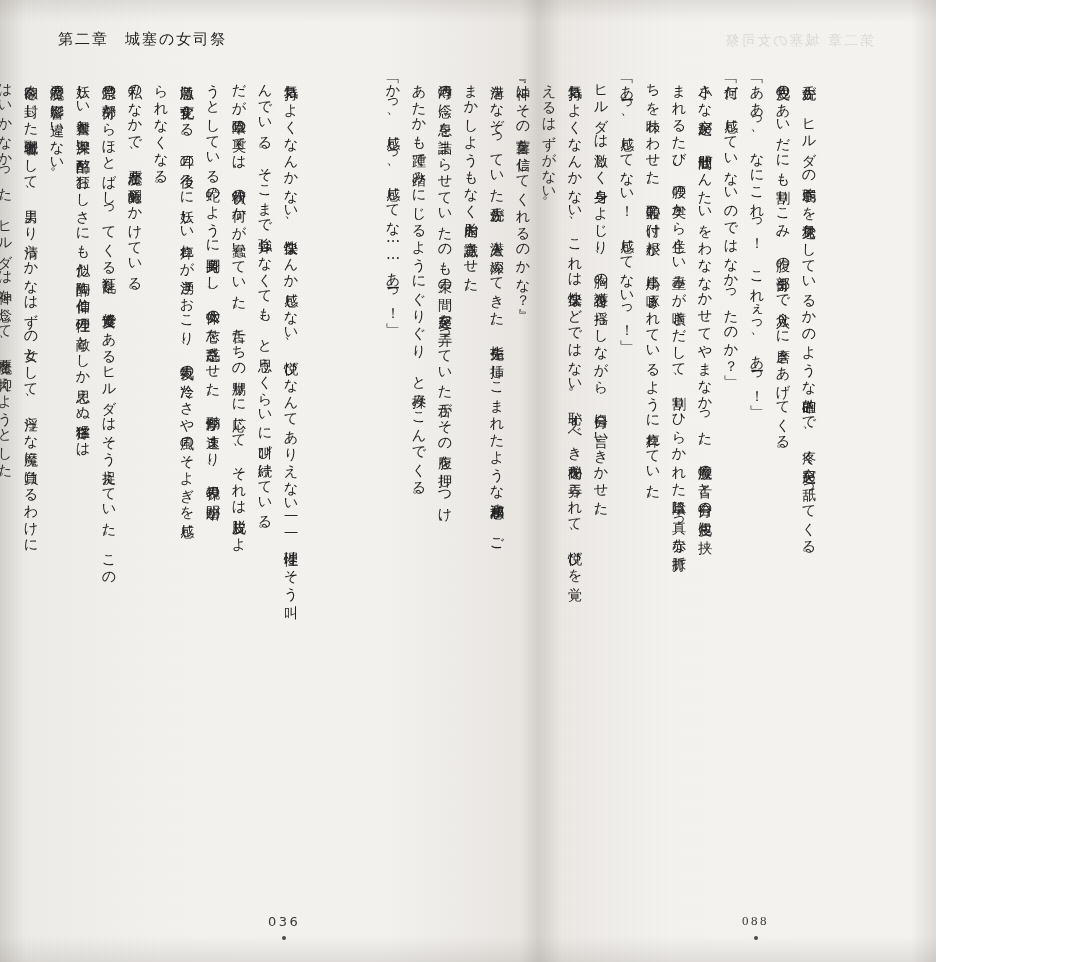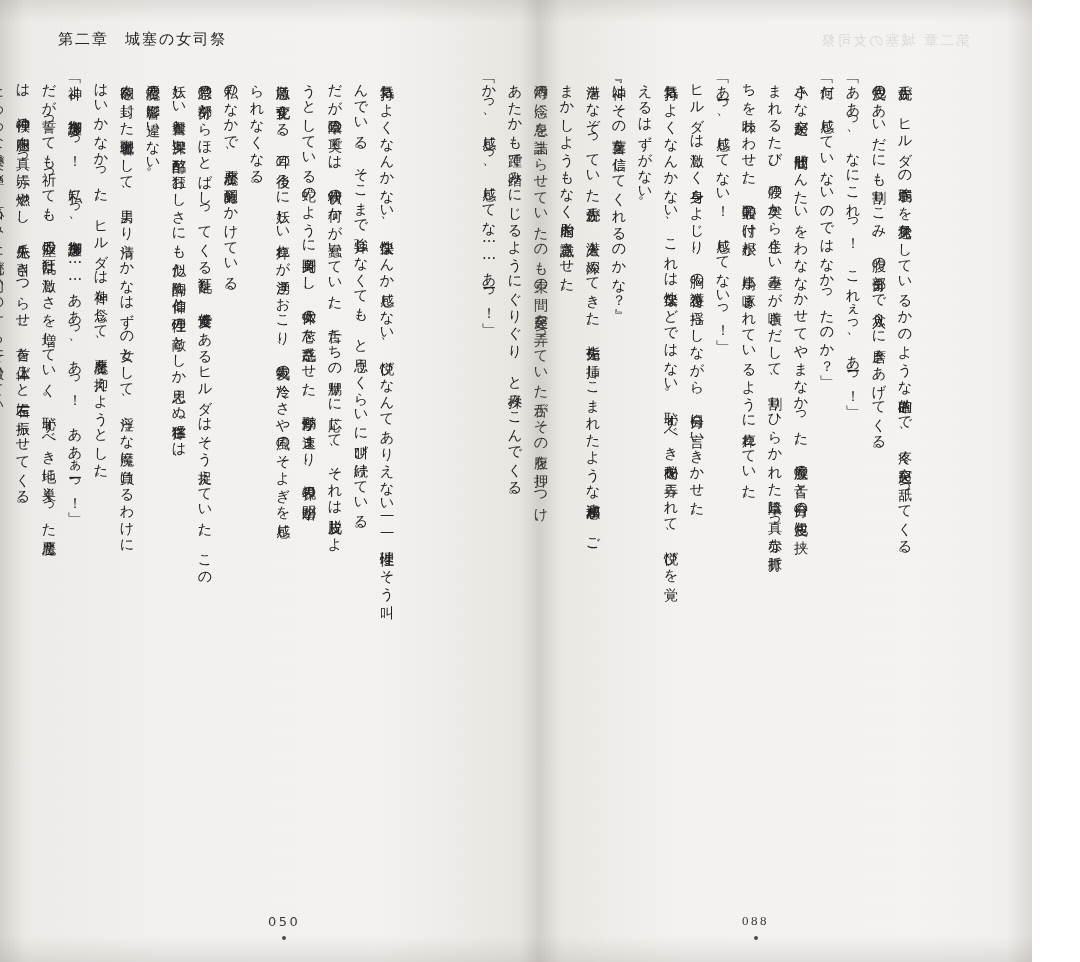--- a/index.html
+++ b/index.html
@@ -2,21 +2,21 @@
 <html><head>
 <meta charset="utf-8">
 <style>
   html, body {
     margin: 0;
     padding: 0;
     background: #ffffff;
   }
   #page {
     position: relative;
-    width: 1032px;
+    width: 936px;
     height: 962px;
     background: #bef264;
     overflow: hidden;
     font-family: "DejaVu Serif", "Liberation Serif", serif;
     color: #1c1c1c;
   }
   
   .paper-left, .paper-right {
     position: absolute;
     top: 0;
@@ -200,21 +200,21 @@
 えるはずがない。
 『神はその言葉を信じてくれるのかな？』
 溝をなぞっていた舌先が、潜入を深めてきた。指先を挿しこまれたような違和感が、ご
 まかしようもなく胎内を意識させた。
 汚辱の念に息を詰まらせていたのも束の間、突起を弄っていた舌がその腹を押しつけ、
 あたかも踵で踏みにじるようにぐりぐり、と揉みこんでくる。
 「かっ、感じっ、感じてな……あーっ！」</p>
   </div>
 
   <div class="folio left-folio">
-    <span>050</span>
+    <span>036</span>
     <span class="dot"></span>
   </div>
 
   <div class="folio right-folio">
     <span>088</span>
     <span class="dot"></span>
   </div>
 
   <div class="gutter"></div>
   <div class="edge-shadow-left"></div>

